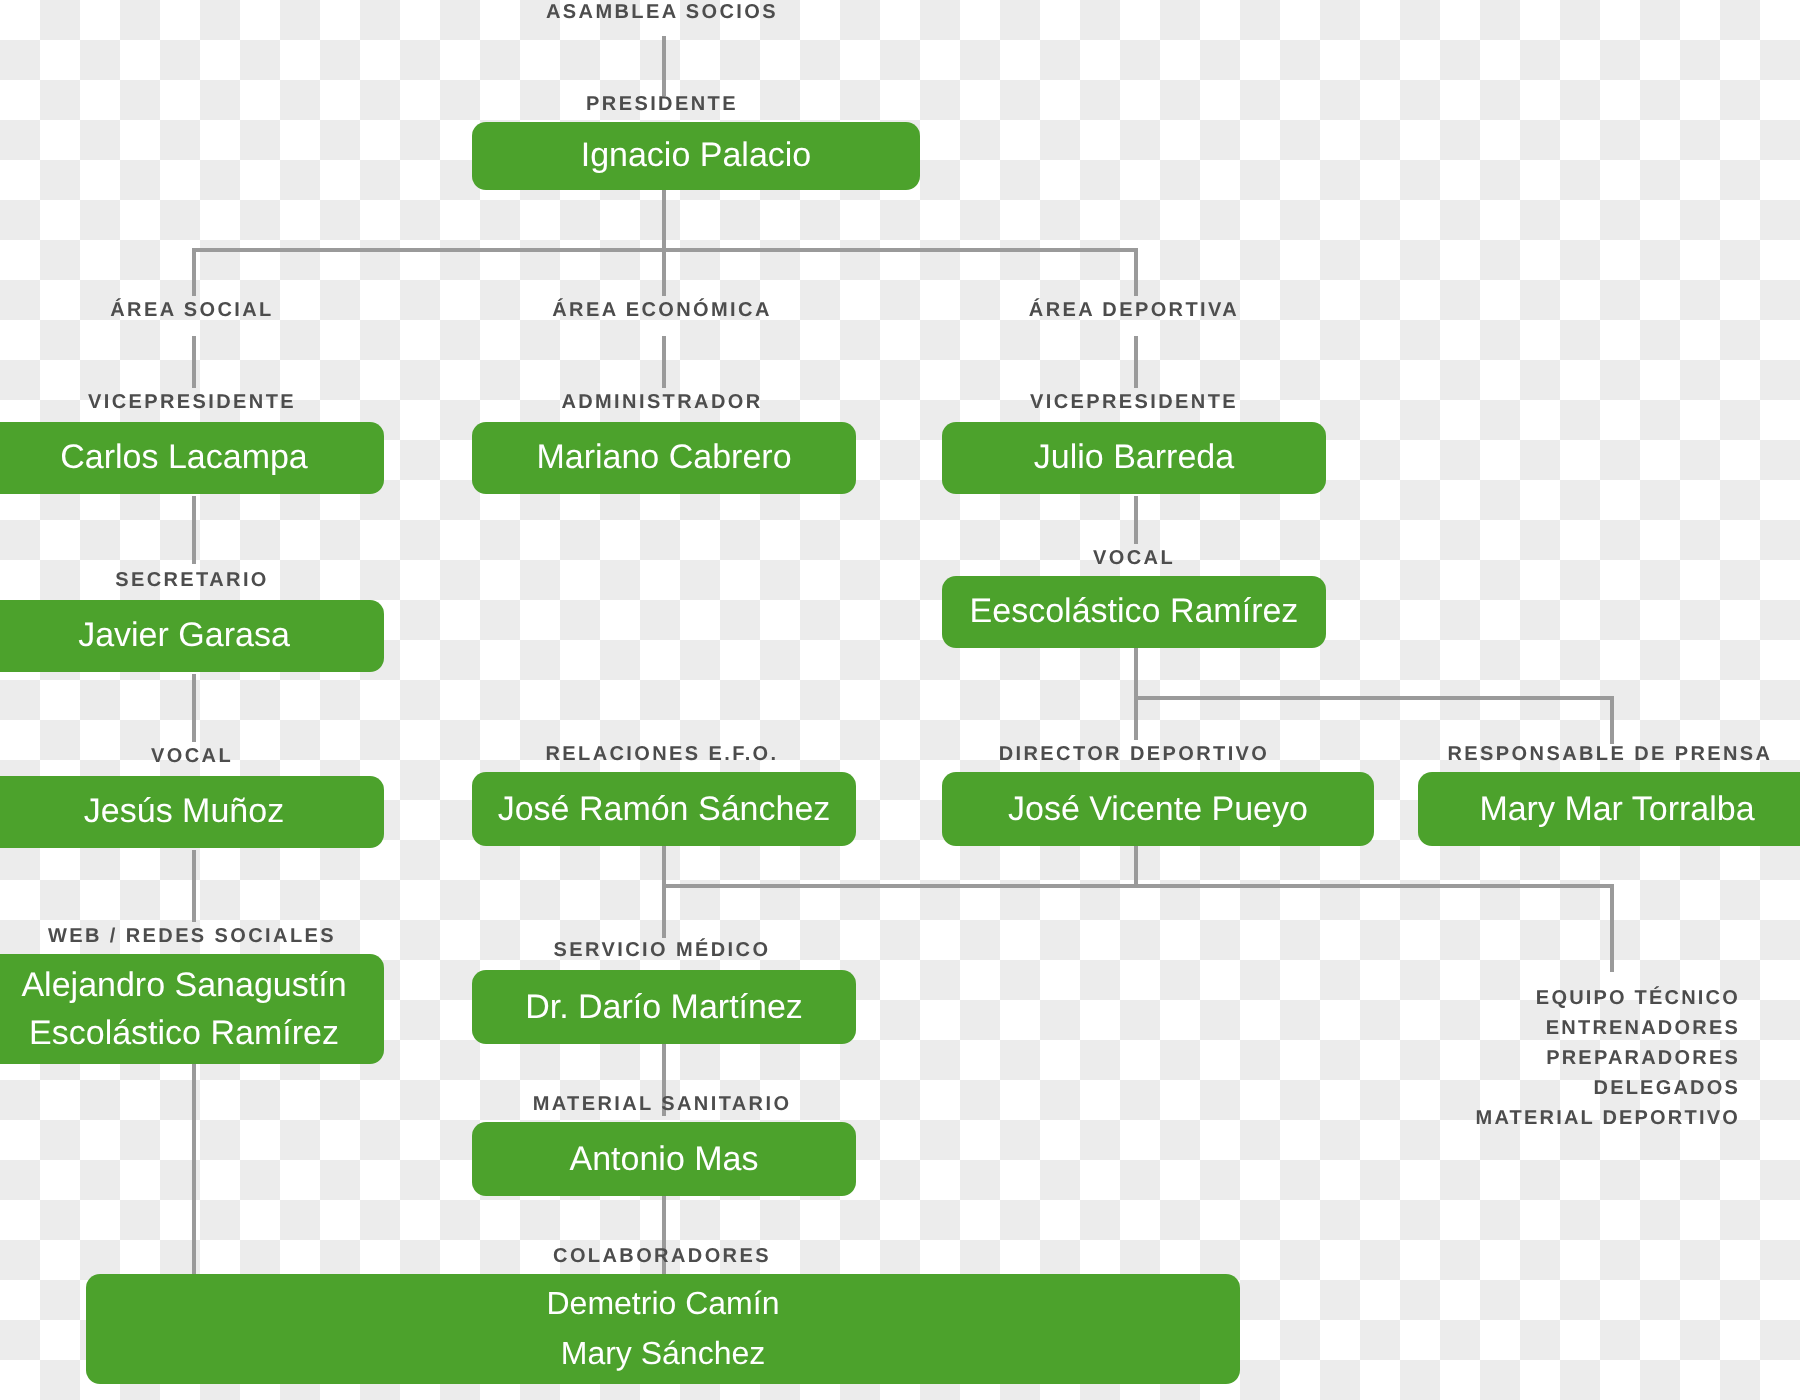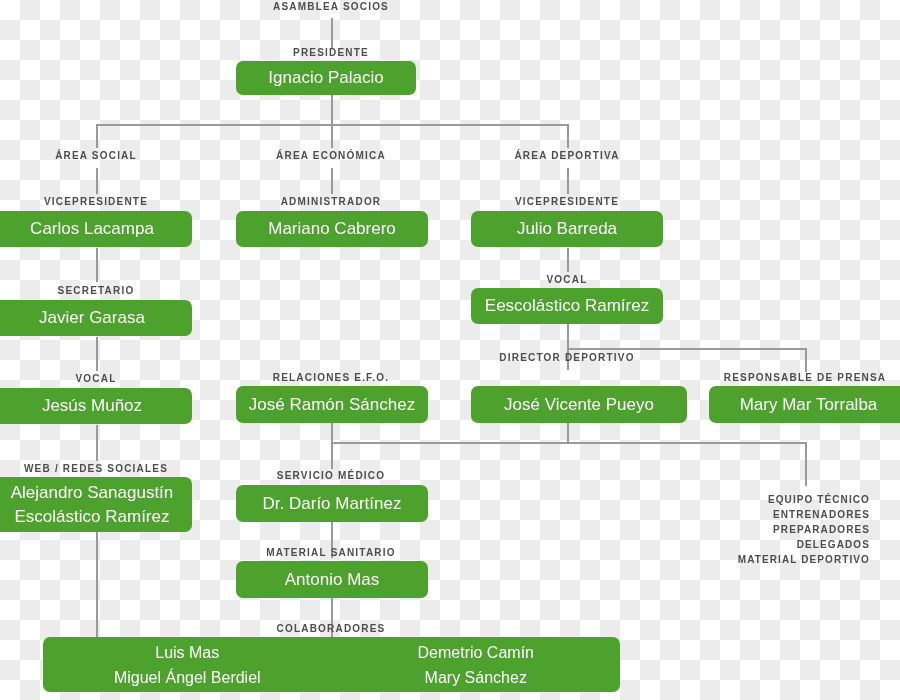--- a/index.html
+++ b/index.html
@@ -116,36 +116,36 @@
   <div class="cap" style="left:231px;top:195px;width:200px;">ADMINISTRADOR</div>
   <div class="cap" style="left:467px;top:195px;width:200px;">VICEPRESIDENTE</div>
 
   <div class="cap" style="left:-4px;top:284px;width:200px;">SECRETARIO</div>
   <div class="cap" style="left:-4px;top:372px;width:200px;">VOCAL</div>
   <div class="cap" style="left:-4px;top:462px;width:200px;">WEB / REDES SOCIALES</div>
 
   <div class="cap" style="left:467px;top:273px;width:200px;">VOCAL</div>
 
   <div class="cap" style="left:231px;top:371px;width:200px;">RELACIONES E.F.O.</div>
-  <div class="cap" style="left:467px;top:351px;width:200px;">DIRECTOR DEPORTIVO</div>
+  <div class="cap" style="left:467px;top:371px;width:200px;">DIRECTOR DEPORTIVO</div>
   <div class="cap" style="left:705px;top:371px;width:200px;">RESPONSABLE DE PRENSA</div>
 
   <div class="cap" style="left:231px;top:469px;width:200px;">SERVICIO MÉDICO</div>
   <div class="cap" style="left:231px;top:546px;width:200px;">MATERIAL SANITARIO</div>
   <div class="cap" style="left:231px;top:622px;width:200px;">COLABORADORES</div>
 
   <div class="cap multi right" style="left:605px;top:492px;width:265px;">
     <div>EQUIPO TÉCNICO</div>
     <div>ENTRENADORES</div>
     <div>PREPARADORES</div>
     <div>DELEGADOS</div>
     <div>MATERIAL DEPORTIVO</div>
   </div>
 
-  <div class="box" style="left:236px;top:61px;width:180px;height:34px;">
+  <div class="box" style="left:236px;top:61px;width:224px;height:34px;">
     <span>Ignacio Palacio</span>
   </div>
 
   <div class="box" style="left:-8px;top:211px;width:200px;height:36px;">
     <span>Carlos Lacampa</span>
   </div>
   <div class="box" style="left:236px;top:211px;width:192px;height:36px;">
     <span>Mariano Cabrero</span>
   </div>
   <div class="box" style="left:471px;top:211px;width:192px;height:36px;justify-content:center;">
@@ -180,22 +180,18 @@
 
   <div class="box" style="left:236px;top:485px;width:192px;height:37px;">
     <span>Dr. Darío Martínez</span>
   </div>
   <div class="box" style="left:236px;top:561px;width:192px;height:37px;">
     <span>Antonio Mas</span>
   </div>
 
   <div class="box wide" style="left:43px;top:637px;width:577px;height:55px;">
     <div class="colgrp">
-      <span>Luis Mas</span>
-      <span>Miguel Ángel Berdiel</span>
-    </div>
-    <div class="colgrp">
       <span>Demetrio Camín</span>
       <span>Mary Sánchez</span>
     </div>
   </div>
 
 </div>
 
 </body></html>

